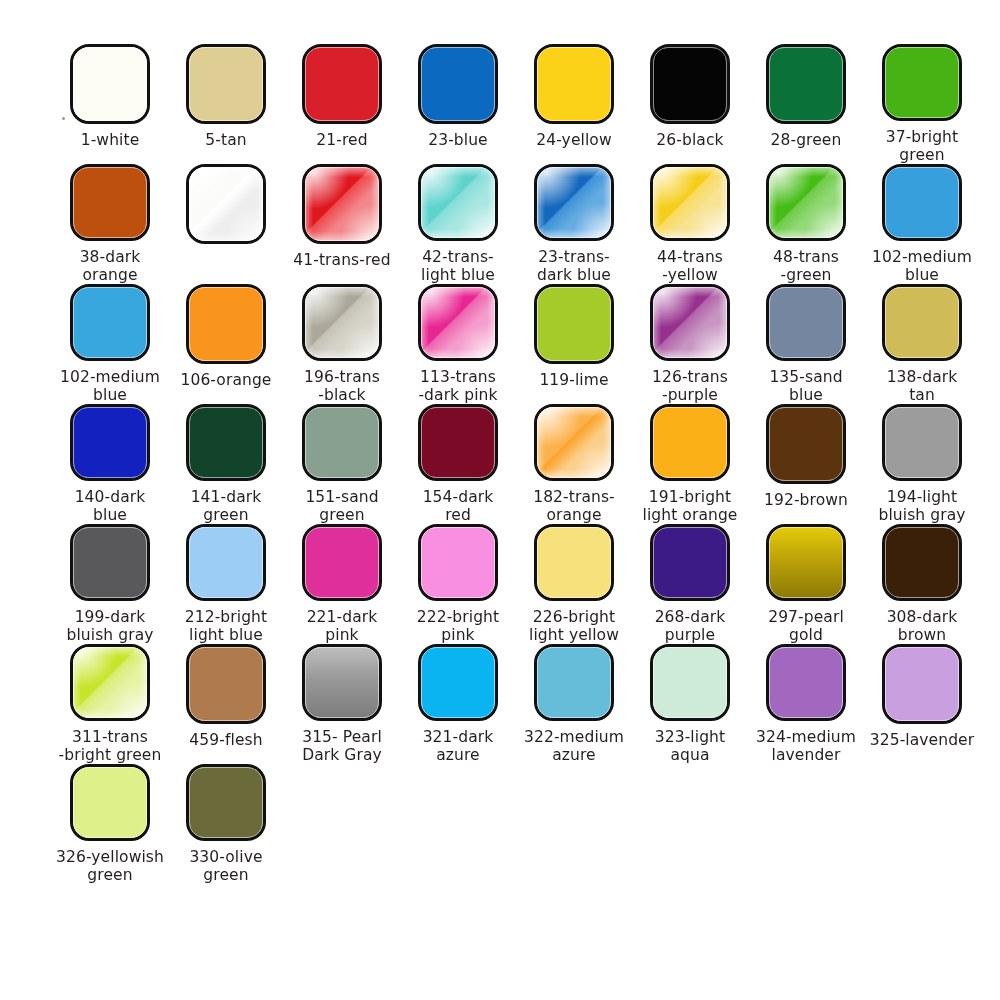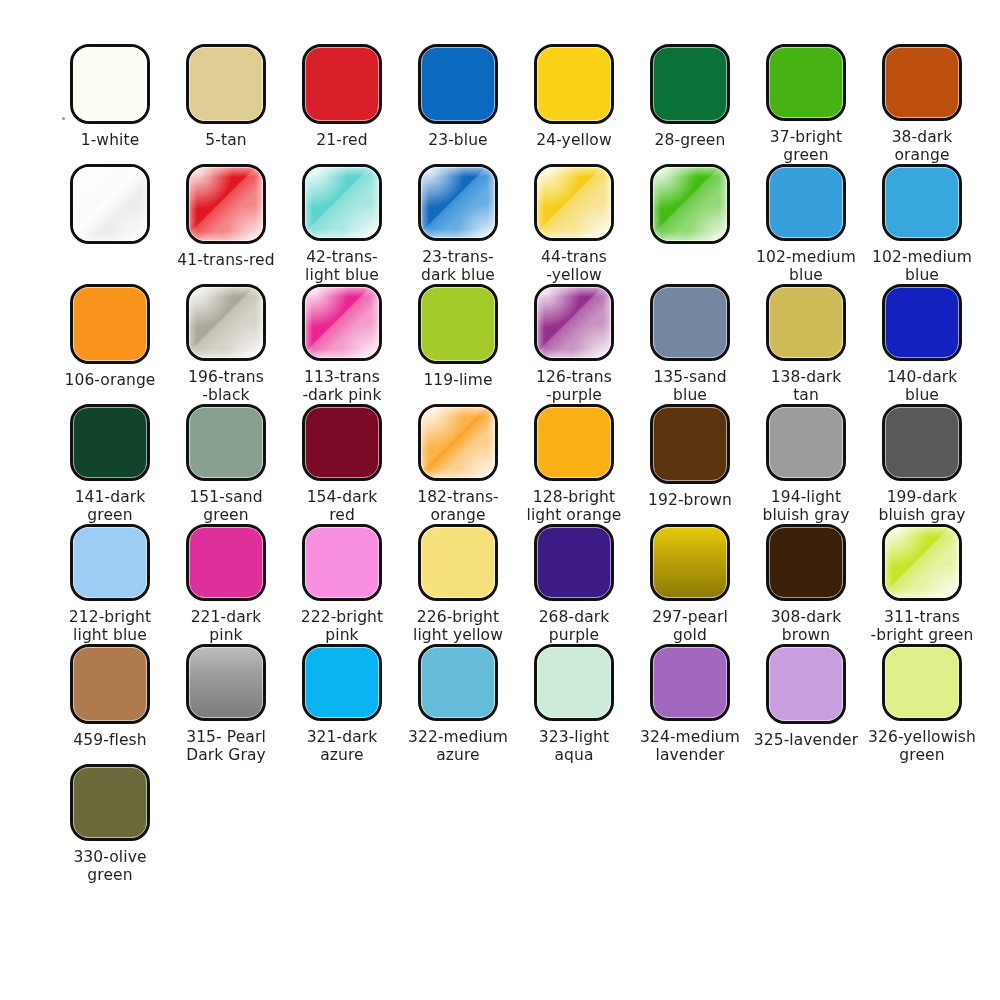--- a/index.html
+++ b/index.html
@@ -154,20 +154,26 @@
         <div class="swatch-label">23-blue</div>
       </div>
       <div class="swatch-cell">
         <div class="swatch-chip">
           <div class="chip-fill" style="background: rgb(251, 210, 23);"></div>
         </div>
         <div class="swatch-label">24-yellow</div>
       </div>
       <div class="swatch-cell">
         <div class="swatch-chip">
+          <div class="chip-fill" style="background: rgb(5, 5, 5);"></div>
+        </div>
+        <div class="swatch-label">26-black</div>
+      </div>
+      <div class="swatch-cell">
+        <div class="swatch-chip">
           <div class="chip-fill" style="background: rgb(10, 113, 56);"></div>
         </div>
         <div class="swatch-label">28-green</div>
       </div>
       <div class="swatch-cell">
         <div class="swatch-chip">
           <div class="chip-fill" style="background: rgb(71, 178, 19);"></div>
         </div>
         <div class="swatch-label">37-bright
 green</div>
@@ -214,20 +220,22 @@
           <div class="chip-gloss"></div>
         </div>
         <div class="swatch-label">44-trans
 -yellow</div>
       </div>
       <div class="swatch-cell">
         <div class="swatch-chip trans" style="--c-dark: #43BC13; --c-mid: #6ECB48; --c-light: #93D977;">
           <div class="chip-fill"></div>
           <div class="chip-gloss"></div>
         </div>
+        <div class="swatch-label">48-trans
+-green</div>
       </div>
       <div class="swatch-cell">
         <div class="swatch-chip">
           <div class="chip-fill" style="background: rgb(55, 160, 220);"></div>
         </div>
         <div class="swatch-label">102-medium
 blue</div>
       </div>
       <div class="swatch-cell">
         <div class="swatch-chip">
@@ -319,21 +327,21 @@
           <div class="chip-fill"></div>
           <div class="chip-gloss"></div>
         </div>
         <div class="swatch-label">182-trans-
 orange</div>
       </div>
       <div class="swatch-cell">
         <div class="swatch-chip">
           <div class="chip-fill" style="background: rgb(251, 176, 23);"></div>
         </div>
-        <div class="swatch-label">128-bright
+        <div class="swatch-label">191-bright
 light orange</div>
       </div>
       <div class="swatch-cell">
         <div class="swatch-chip">
           <div class="chip-fill" style="background: rgb(91, 51, 15);"></div>
         </div>
         <div class="swatch-label">192-brown</div>
       </div>
       <div class="swatch-cell">
         <div class="swatch-chip">

